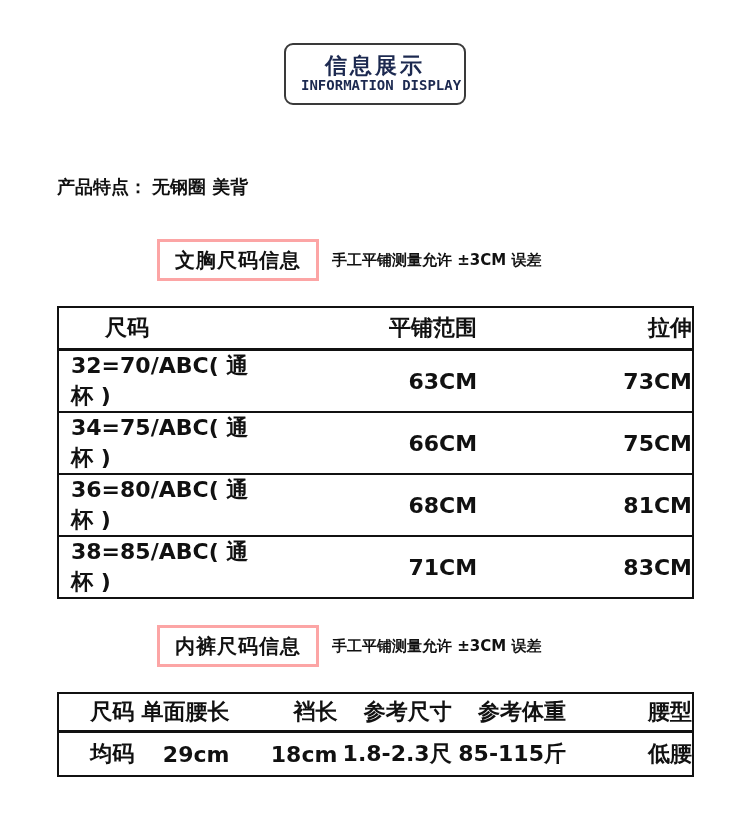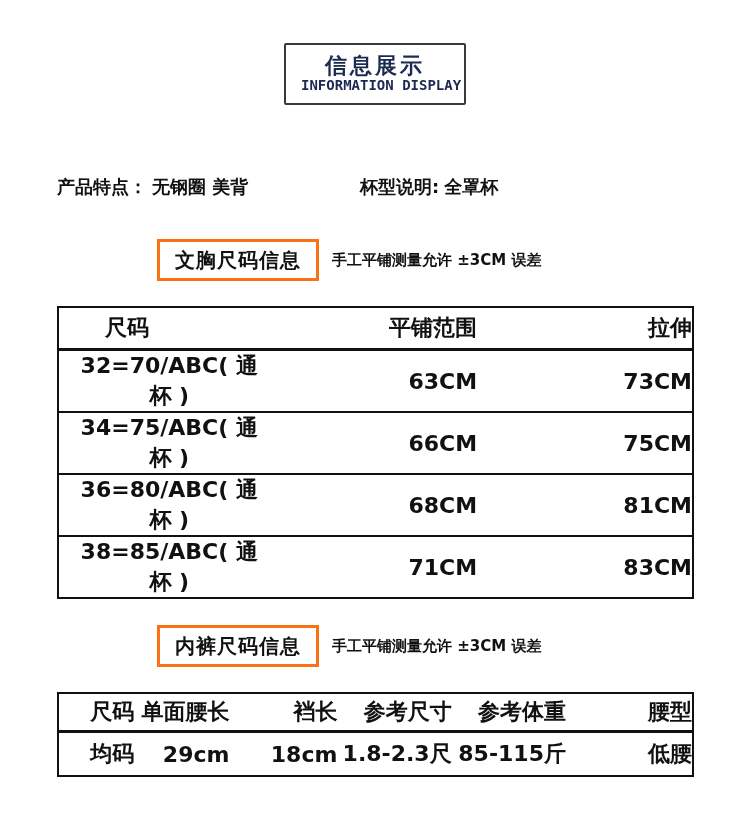--- a/index.html
+++ b/index.html
@@ -5,58 +5,58 @@
   html,body{margin:0;padding:0;}
   body{
     width:750px;height:837px;background:#ffffff;color:#111;
     font-family:"DejaVu Sans","Liberation Sans",sans-serif;
     font-weight:bold;overflow:hidden;
   }
   .page{position:relative;width:750px;height:837px;}
 
   
   .badge{
-    width:148px;margin:43px auto 0;border:2px solid #3a3a3a;border-radius:2px;
+    width:148px;margin:43px auto 0;border:2px solid #3a3a3a;border-radius:9px;
     text-align:center;padding:9px 15px 10px;color:#1c2950;background:#fff;
   }
   .badge-title{font-size:22px;line-height:24px;letter-spacing:3px;}
   .badge-sub{
     font-size:14px;line-height:15px;margin-top:0;white-space:nowrap;
     font-family:"DejaVu Sans Mono","Liberation Mono",monospace;
   }
 
   
   .info-grid{
     display:grid;grid-template-columns:303px auto;row-gap:25px;
     margin:72px 0 0 57px;font-size:18px;line-height:20px;
   }
   .info-item{white-space:nowrap;}
   .info-item .val{margin-left:5px;}
 
   
   .section{display:flex;align-items:center;margin:42px 0 0 157px;}
   .section-box{
-    border:3px solid #f97316;padding:7px 15px;font-size:20px;line-height:22px;
+    border:3px solid #fca5a5;padding:7px 15px;font-size:20px;line-height:22px;
     letter-spacing:1px;background:#fff;
   }
   .section-note{margin-left:13px;font-size:15px;}
 
   
   table.tbl{
     border-collapse:collapse;table-layout:fixed;width:637px;
     margin:25px 0 0 57px;font-size:22px;
   }
   table.tbl{border:2px solid #111;}
   .tbl th,.tbl td{padding:0;text-align:right;font-weight:bold;height:40px;}
   .tbl thead th{border-bottom:3px solid #111;}
   .tbl tbody td{border-top:2px solid #111;}
 
   .tbl-bra col.c1{width:33%;} .tbl-bra col.c2{width:33%;} .tbl-bra col.c3{width:34%;}
   .tbl-bra thead th:first-child{text-align:left;padding-left:46px;}
-  .tbl-bra tbody td:first-child{text-align:center;padding-left:12px;}
+  .tbl-bra tbody td:first-child{text-align:left;padding-left:12px;}
 
   .section2{margin-top:26px;}
   .tbl-panty{margin-top:21px;}
   .tbl-panty thead th{height:36px;}
   .tbl-panty tbody td{height:42px;}
   .tbl-panty col.p1{width:12%;} .tbl-panty col.p2{width:15%;}
   .tbl-panty col.p3{width:17%;} .tbl-panty col.p4{width:18%;}
   .tbl-panty col.p5{width:18%;} .tbl-panty col.p6{width:20%;}
 </style>
 </head>
@@ -65,23 +65,20 @@
 <div class="page">
 
   <div class="badge">
     <div class="badge-title">信息展示</div>
     <div class="badge-sub">INFORMATION DISPLAY</div>
   </div>
 
   <div class="info-grid">
     <div class="info-item">
       <span class="lbl">产品特点：</span><span class="val">无钢圈 美背</span>
-    </div>
-    <div class="info-item">
-      <span class="lbl">杯型说明:</span><span class="val">全罩杯</span>
     </div>
   </div>
 
   <div class="section">
     <div class="section-box">文胸尺码信息</div>
     <div class="section-note">手工平铺测量允许 ±3CM 误差</div>
   </div>
 
   <table class="tbl tbl-bra">
     <colgroup>

